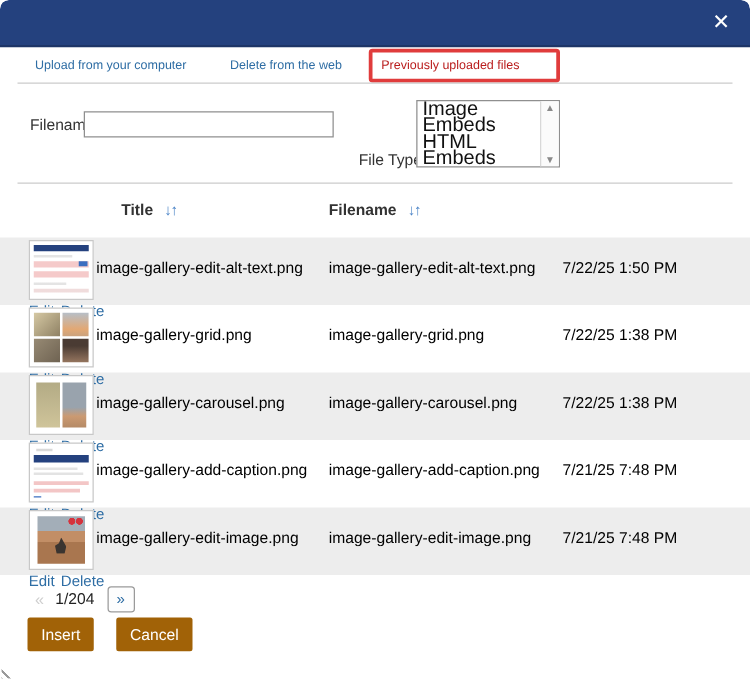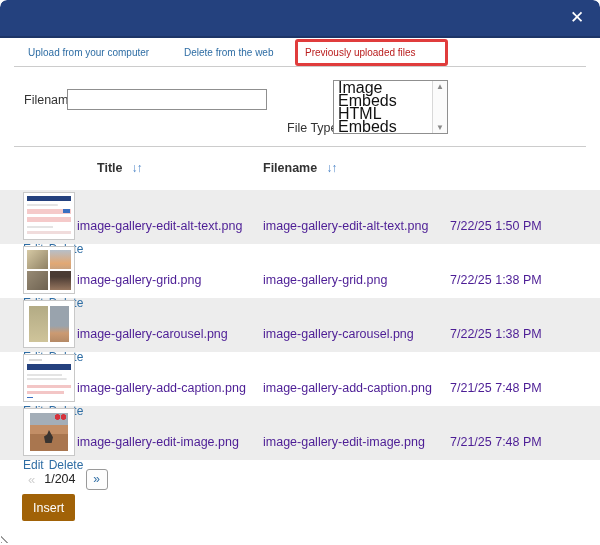--- a/index.html
+++ b/index.html
@@ -40,21 +40,21 @@
 
   
   .rows { position:absolute; top:190px; left:0; width:600px; }
   .row { height:54px; display:flex; align-items:flex-start; cursor:pointer; }
   .row.alt { background:#ededed; }
   .thumbwrap { flex:none; width:52px; margin:2px 0 0 23px; }
   .thumb { position:relative; z-index:1; width:52px; height:48px; background:#fff; border:1px solid #c8c8c8; padding:3px; cursor:pointer; }
   .art { width:100%; height:100%; position:relative; overflow:hidden; }
   .row-links { margin-top:2px; font-size:12px; white-space:nowrap; }
   .row-links a { color:#2e6da4; text-decoration:none; margin-right:5px; cursor:pointer; }
-  .cell { font-size:12.5px; color:#4c1d95; padding-top:29px; white-space:nowrap; overflow:hidden; }
+  .cell { font-size:12.5px; color:#000000; padding-top:17px; white-space:nowrap; overflow:hidden; }
   .c-title { width:186px; margin-left:2px; }
   .c-file { width:187px; }
   .c-up { flex:1; }
 
   
   .art--alt { background:
       linear-gradient(#24417e,#24417e) 0 0/100% 5px no-repeat,
       linear-gradient(#e4e4e4,#e4e4e4) 0 8px/70% 2px no-repeat,
       linear-gradient(#f5caca,#f5caca) 0 13px/100% 5px no-repeat,
       linear-gradient(#f5caca,#f5caca) 0 21px/100% 5px no-repeat,
@@ -223,16 +223,17 @@
 
   </div>
 
   <div class="pagination">
     <span class="pg-prev">«</span>
     <span class="pg-indicator">1/204</span>
     <span class="pg-next">»</span>
   </div>
 
   <button class="btn btn-insert">Insert</button>
+  <button class="btn btn-cancel">Cancel</button>
 
   <div class="resize-grip"></div>
 
 </div>
 
 </body></html>

